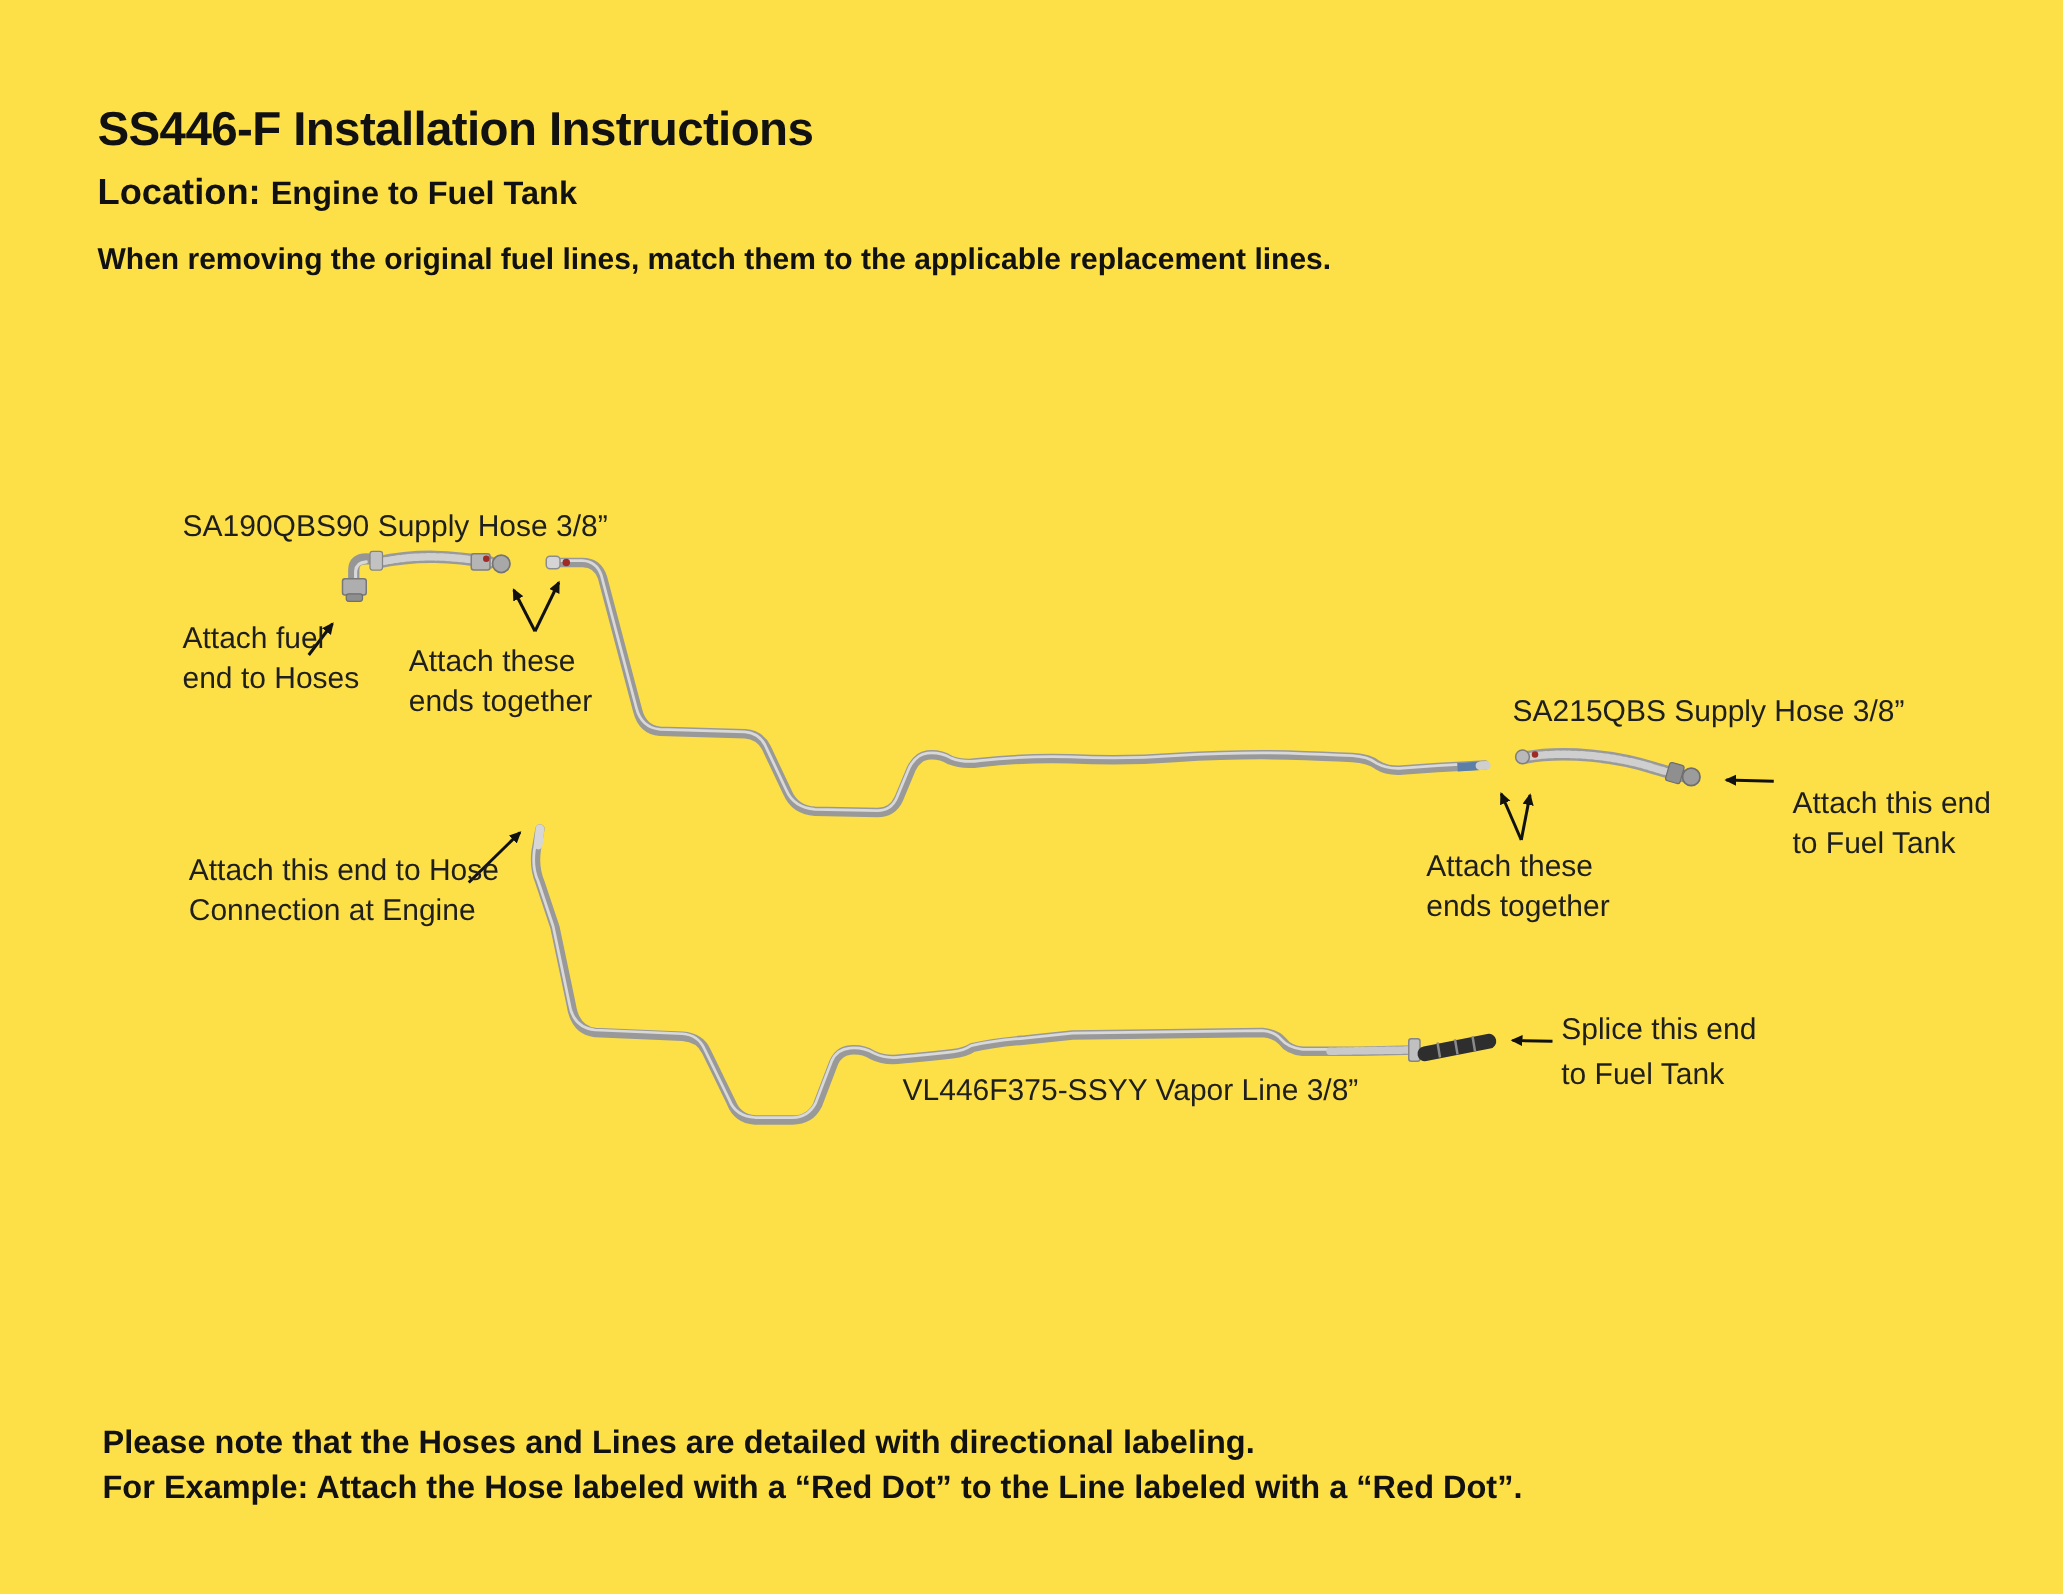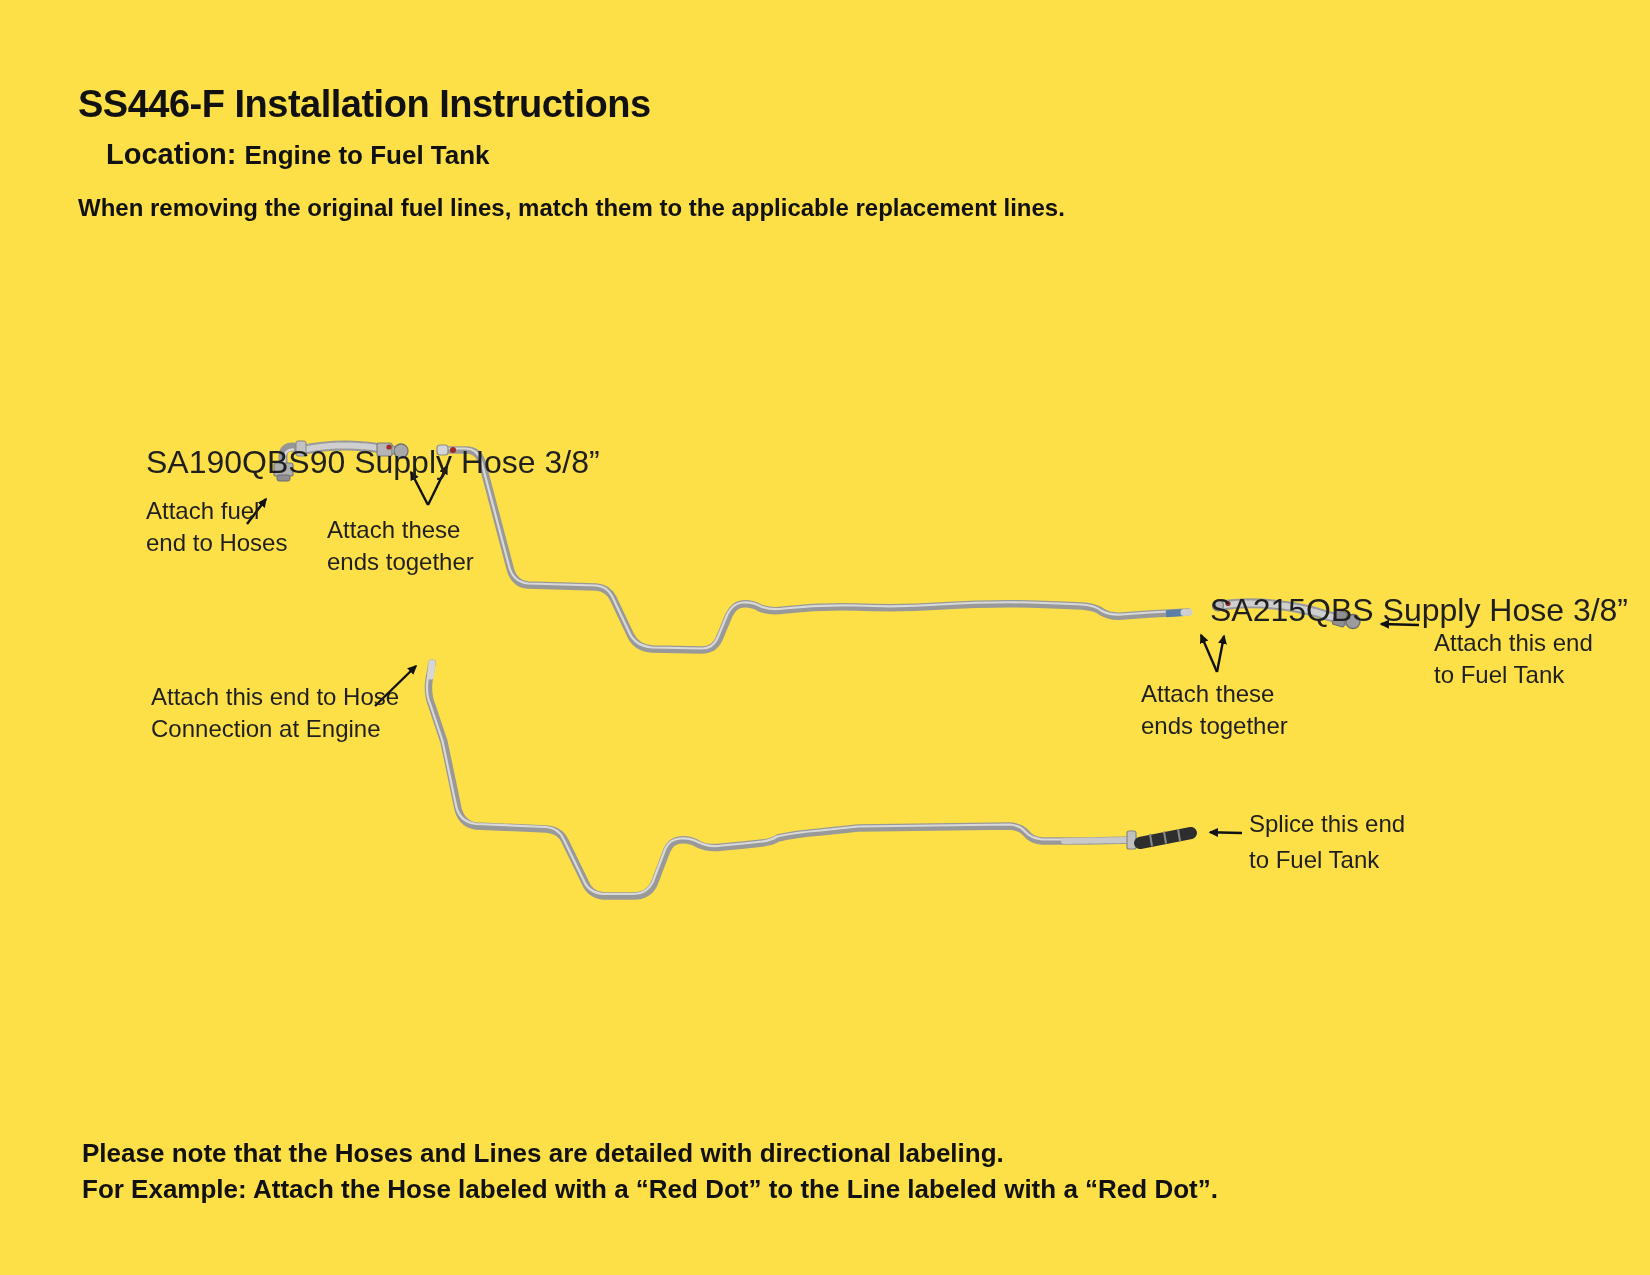--- a/index.html
+++ b/index.html
@@ -11,26 +11,26 @@
     font-family:"Liberation Sans",sans-serif;
     color:#1c1c1c;
     overflow:hidden;
     padding-left:36px;
   }
   .abs{position:absolute;white-space:nowrap;}
   #title{
     left:78px;top:83px;
     font-size:38px;font-weight:bold;letter-spacing:-0.5px;color:#111;
   }
-  #location{left:78px;top:138px;font-size:29px;font-weight:bold;color:#111;margin-left:28px;}
+  #location{left:78px;top:138px;font-size:29px;font-weight:bold;color:#111;}
   #location .loc-val{font-size:26px;margin-left:8px;}
   #intro{left:78px;top:194px;font-size:24px;font-weight:bold;color:#111;}
   .plabel{
     position:absolute;white-space:nowrap;
-    font-size:32px;color:#1f1f1f;margin-top:36px;
+    font-size:24px;color:#1f1f1f;
   }
   .ann{
     position:absolute;white-space:nowrap;
     font-size:24px;line-height:32px;color:#1f1f1f;
   }
   .ann.wide{line-height:36px;}
   .footer-line{
     position:absolute;white-space:nowrap;left:66px;
     font-size:26px;font-weight:bold;color:#111;margin-left:16px;
   }
@@ -120,20 +120,21 @@
       <path d="M 375,706 L 416,666" marker-end="url(#ah)"></path>
       <path d="M 1217,672 L 1201,635" marker-end="url(#ah)"></path>
       <path d="M 1217,672 L 1224,636" marker-end="url(#ah)"></path>
       <path d="M 1419,625 L 1381,624" marker-end="url(#ah)"></path>
       <path d="M 1242,833 L 1210,832.3" marker-end="url(#ah)"></path>
     </g>
   </svg>
 
   <div class="plabel" style="left:146px;top:408px">SA190QBS90 Supply Hose 3/8”</div>
   <div class="plabel" style="left:1210px;top:556px">SA215QBS Supply Hose 3/8”</div>
+  <div class="plabel" style="left:722px;top:859px">VL446F375-SSYY Vapor Line 3/8”</div>
 
   <div class="ann" style="left:146px;top:495px">
     <div>Attach fuel</div>
     <div>end to Hoses</div>
   </div>
 
   <div class="ann" style="left:327px;top:514px">
     <div>Attach these</div>
     <div>ends together</div>
   </div>

